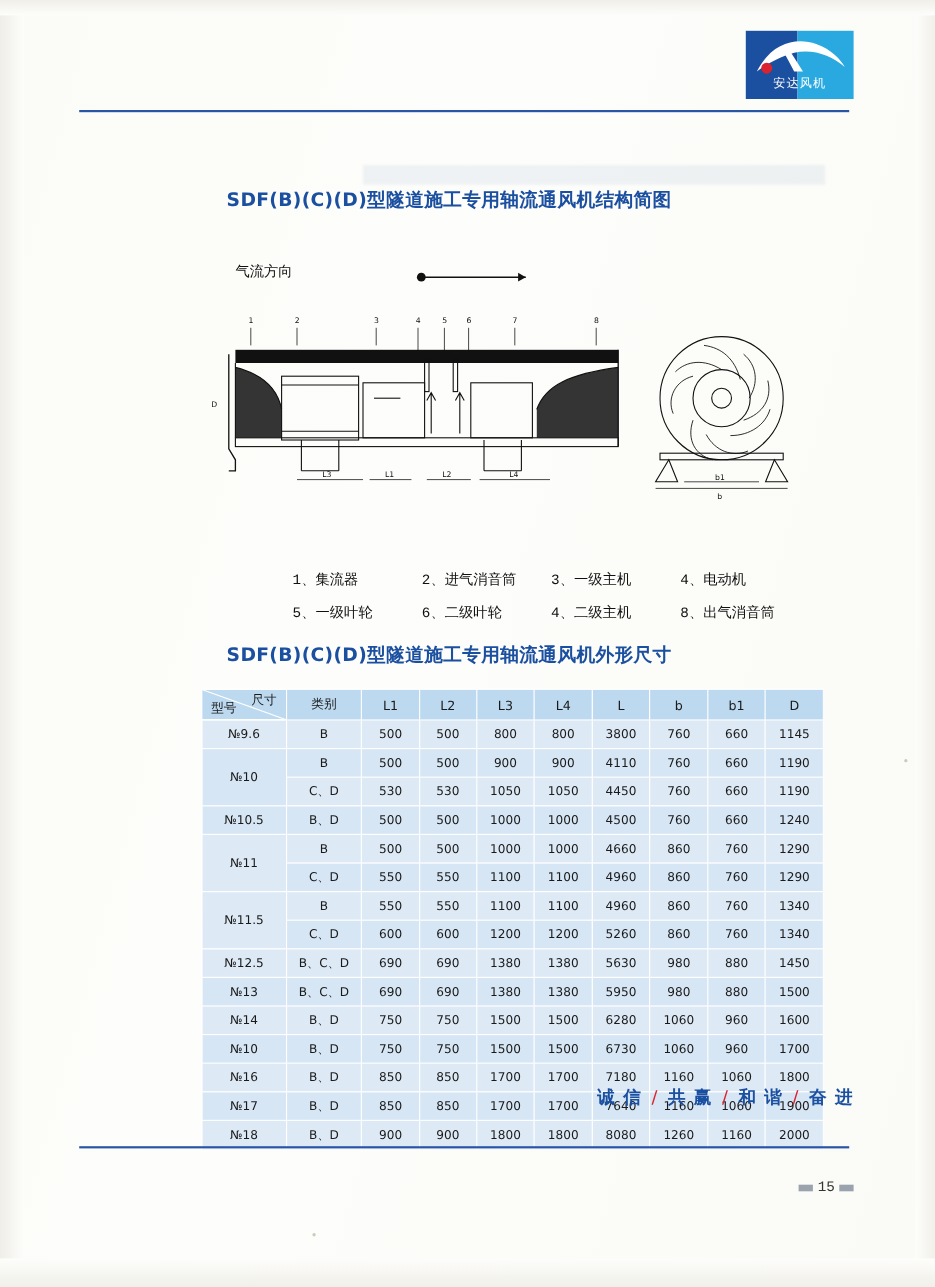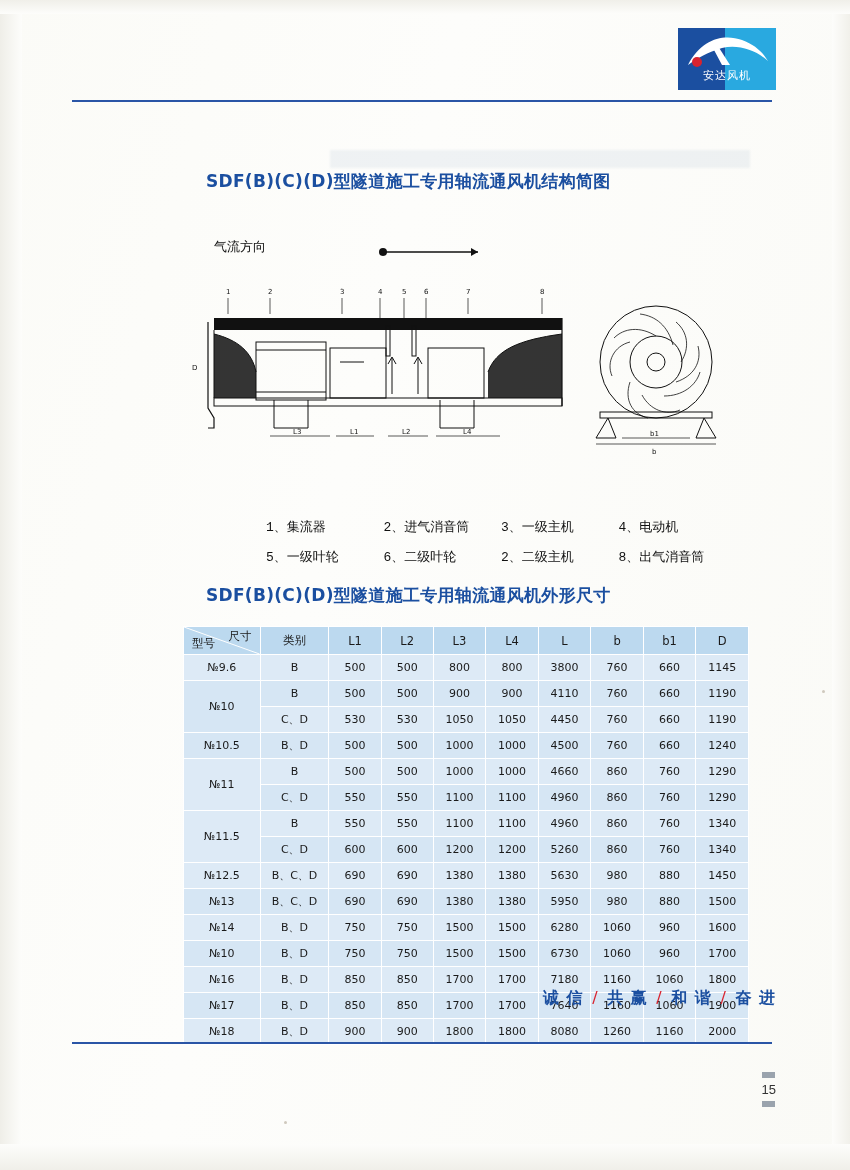--- a/index.html
+++ b/index.html
@@ -94,22 +94,21 @@
   
   .foot-slogan{
     position:absolute;right:74px;top:988px;
     color:#1b4fa0;font-weight:bold;font-size:16px;letter-spacing:1px;
     font-family:"DejaVu Sans",sans-serif;
   }
   .foot-slogan .sep{color:#d9232e;font-weight:normal;margin:0 2px;}
   .pg{
     position:absolute;right:74px;top:1072px;
     font-size:13px;color:#333;display:flex;align-items:center;gap:4px;
-    font-family:Liberation Sans, sans-serif;
-    flex-direction:column;
+    font-family:Liberation Mono, monospace;
   }
   .pg .dash{width:13px;height:6px;background:#9aa3ad;display:inline-block;}
   .speck{position:absolute;width:3px;height:3px;background:#cfc9bd;border-radius:50%;}
 </style>
 </head>
 <body>
 
 <div class="page">
   <div class="scan-left"></div>
   <div class="scan-right"></div>
@@ -234,21 +233,21 @@
   <div class="legend">
     <div class="row">
       <div class="cell">1、集流器</div>
       <div class="cell">2、进气消音筒</div>
       <div class="cell">3、一级主机</div>
       <div class="cell">4、电动机</div>
     </div>
     <div class="row">
       <div class="cell">5、一级叶轮</div>
       <div class="cell">6、二级叶轮</div>
-      <div class="cell">2、二级主机</div>
+      <div class="cell">4、二级主机</div>
       <div class="cell">8、出气消音筒</div>
     </div>
   </div>
 
   <div class="h-blue" id="heading2">SDF(B)(C)(D)型隧道施工专用轴流通风机外形尺寸</div>
 
   <table class="tbl">
     <thead>
       <tr>
         <th class="hdr-corner">

